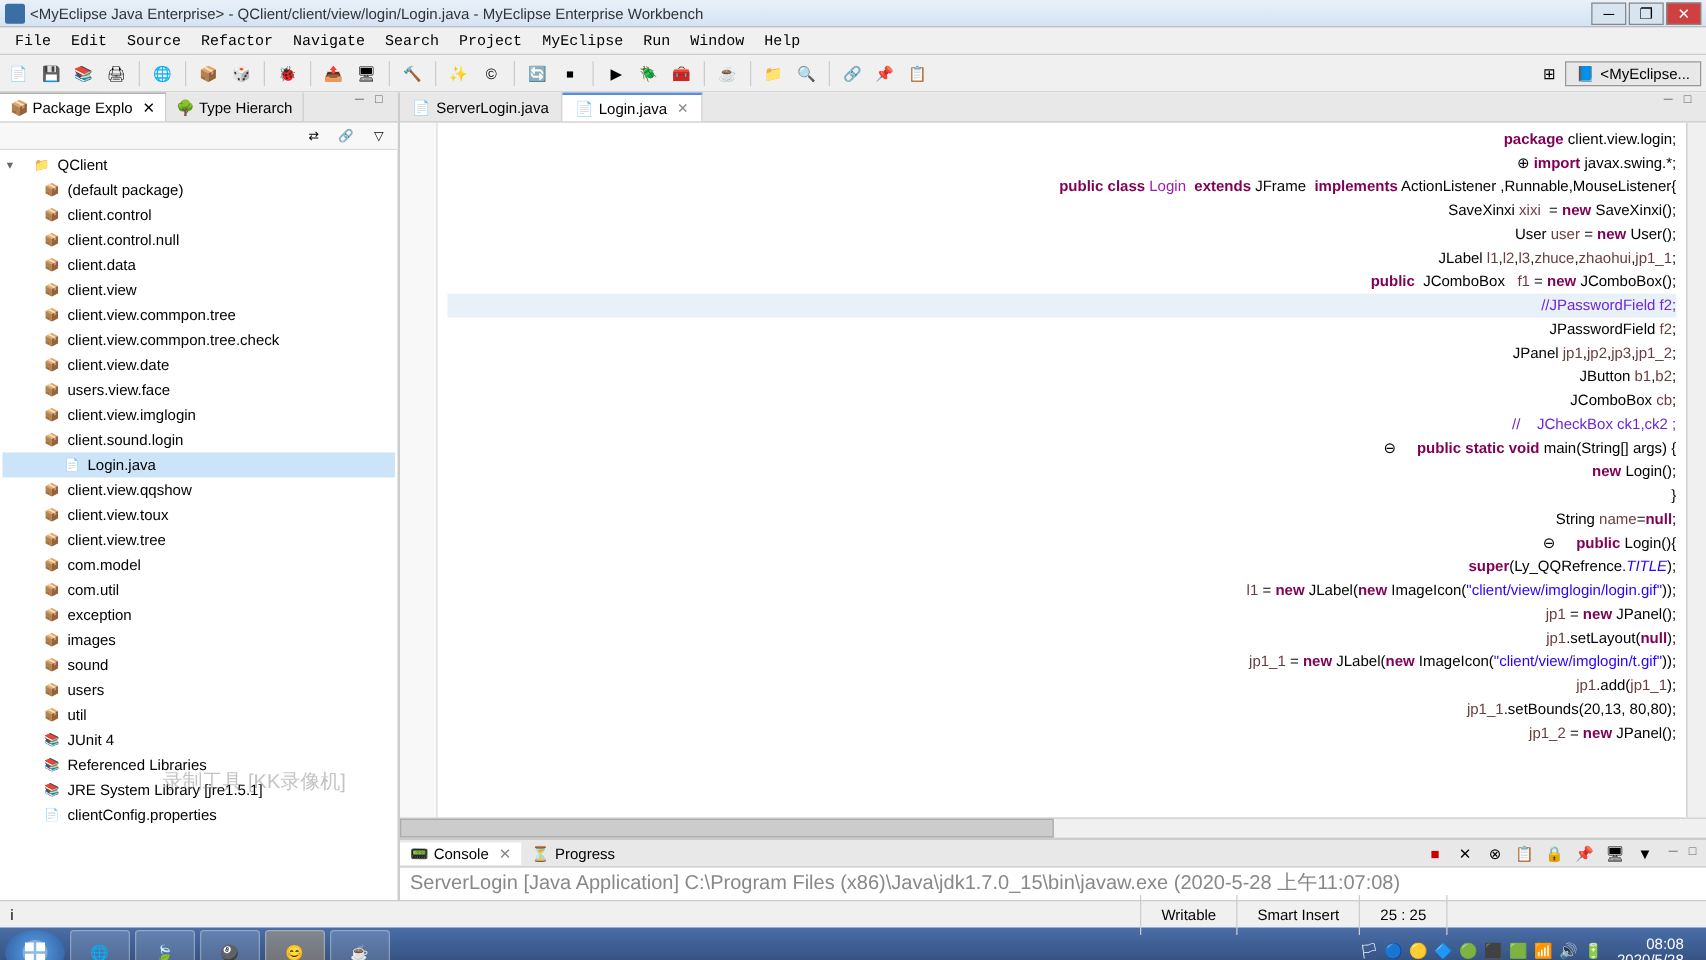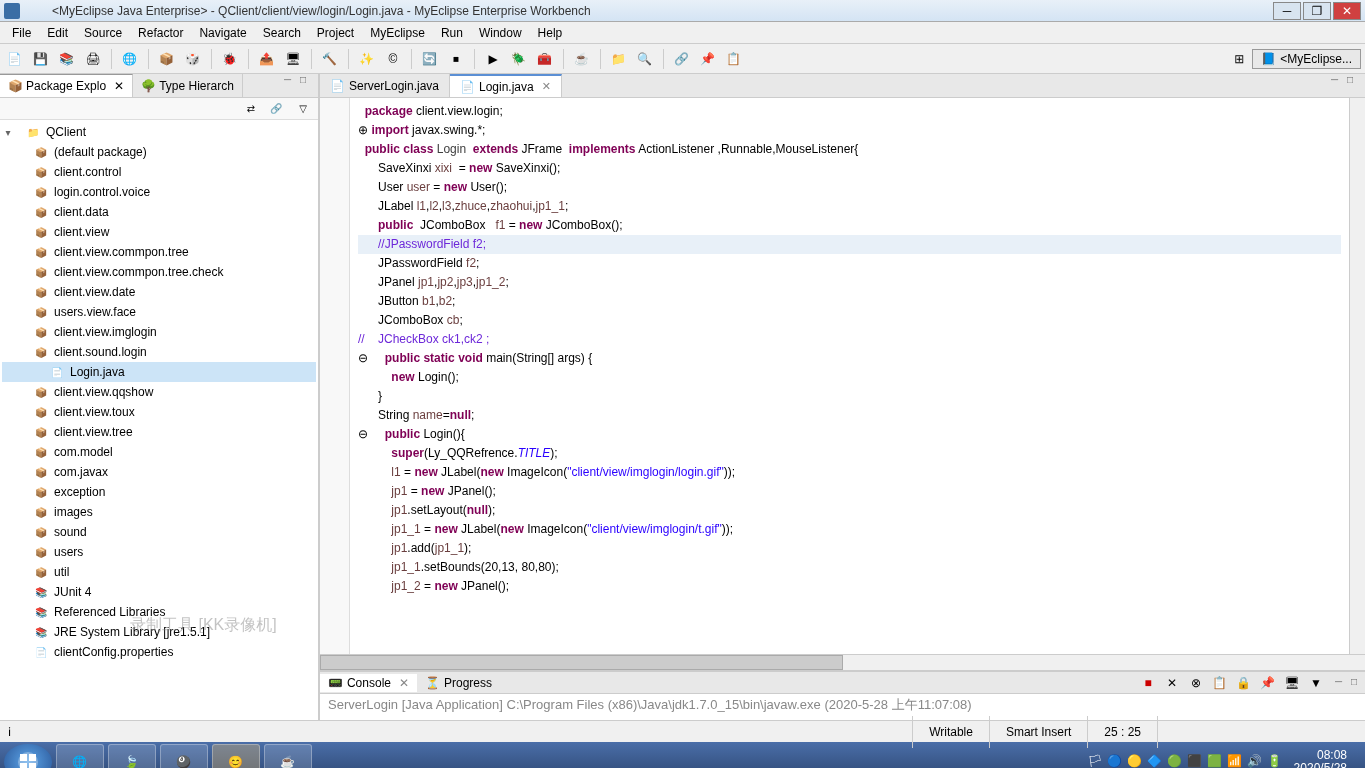--- a/index.html
+++ b/index.html
@@ -1,24 +1,24 @@
 <!DOCTYPE html>
 <html><head>
 <meta charset="utf-8">
 <style>
 * { margin: 0; padding: 0; box-sizing: border-box; font-family: Tahoma, Arial, sans-serif; font-size: 12px; }
 body { background: #f0f0f0; width: 1365px; height: 768px; overflow: hidden; }
 .titlebar { background: linear-gradient(to bottom, #e8f0f8, #d4e4f4); height: 22px; display: flex; align-items: center; padding: 0 4px; border-bottom: 1px solid #aaa; }
 .titlebar-icon { width: 16px; height: 16px; margin-right: 4px; background: #3a6ea5; border-radius: 2px; }
-.titlebar-text { flex: 1; color: #333; margin-left: 28px; }
+.titlebar-text { flex: 1; color: #333; }
 .titlebar-buttons { display: flex; gap: 2px; }
 .titlebar-btn { width: 28px; height: 18px; background: #d8e4f0; border: 1px solid #888; display: flex; align-items: center; justify-content: center; cursor: pointer; }
 .titlebar-btn.close { background: #d04040; color: white; }
 .menubar { background: #f0f0f0; height: 22px; display: flex; align-items: center; padding: 0 4px; border-bottom: 1px solid #ccc; }
-.menu-item { padding: 2px 8px; cursor: pointer; }
+.menu-item { padding: 2px 8px; cursor: pointer; font-family: Liberation Mono, monospace; }
 .toolbar { background: #f0f0f0; height: 30px; display: flex; align-items: center; padding: 2px 4px; border-bottom: 1px solid #ccc; gap: 4px; }
 .tool-btn { width: 22px; height: 22px; display: inline-flex; align-items: center; justify-content: center; cursor: pointer; border: 1px solid transparent; }
 .tool-sep { width: 1px; height: 20px; background: #ccc; margin: 0 3px; }
 .perspective-switcher { display: flex; align-items: center; gap: 2px; margin-left: auto; }
 .perspective-btn { padding: 2px 8px; border: 1px solid #999; background: #e8e8e8; cursor: pointer; display: flex; align-items: center; gap: 4px; }
 .main-area { display: flex; height: calc(100% - 122px); }
 .left-panel { width: 320px; background: #fff; border-right: 2px solid #ccc; display: flex; flex-direction: column; }
 .panel-tabs { display: flex; background: #e8e8e8; border-bottom: 1px solid #ccc; height: 24px; }
 .panel-tab { padding: 3px 8px; display: flex; align-items: center; gap: 4px; cursor: pointer; border-right: 1px solid #ccc; }
 .panel-tab.active { background: #fff; border-top: 1px solid #999; }
@@ -35,35 +35,35 @@
 .lib-icon { color: #7b5c3f; }
 .file-icon { color: #888; }
 .editor-area { flex: 1; display: flex; flex-direction: column; background: #fff; }
 .editor-tabs { display: flex; background: #e8e8e8; height: 24px; border-bottom: 1px solid #ccc; }
 .editor-tab { padding: 3px 10px; display: flex; align-items: center; gap: 4px; cursor: pointer; border-right: 1px solid #ccc; }
 .editor-tab.active { background: #fff; border-top: 2px solid #5b8fd4; }
 .editor-tab-close { margin-left: 4px; color: #888; font-size: 11px; cursor: pointer; }
 .editor-content { flex: 1; display: flex; overflow: hidden; }
 .ruler { width: 30px; background: #f8f8f8; border-right: 1px solid #ddd; }
 .code-area { flex: 1; padding: 4px 8px; font-family: "Consolas", "Courier New", monospace; font-size: 14px; line-height: 19px; overflow: auto; white-space: pre; position: relative; }
-.code-line { min-height: 19px; }
+.code-line { min-height: 19px; text-align: right; }
 .code-line.highlighted { background: #e8f0f8; }
 .kw { color: #7f0055; font-weight: bold; }
 .str { color: #2a00ff; }
 .com { color: #6d28d9; }
-.type { color: #404040; }
+.type { color: #a21caf; }
 .id { color: #6a3e3e; }
 .const { color: #2a00ff; font-style: italic; }
 .scroll-v { width: 16px; background: #f0f0f0; border-left: 1px solid #ccc; }
 .console-area { height: 50px; border-top: 2px solid #ccc; background: #fff; display: flex; flex-direction: column; }
 .console-tabs { display: flex; background: #e8e8e8; border-bottom: 1px solid #ccc; height: 22px; align-items: center; }
 .console-tab { padding: 2px 8px; display: flex; align-items: center; gap: 4px; cursor: pointer; }
 .console-tab.active { background: #fff; }
 .console-toolbar { margin-left: auto; display: flex; gap: 2px; padding: 0 4px; }
-.console-content { padding: 2px 8px; color: #888; font-size: 13px; }
+.console-content { padding: 2px 8px; color: #888; font-size: 16px; }
 .statusbar { height: 22px; background: #f0f0f0; border-top: 1px solid #ccc; display: flex; align-items: center; padding: 0 8px; }
 .status-cell { padding: 16px 16px; border-left: 1px solid #ccc; height: 100%; display: flex; align-items: center; }
 .status-spacer { flex: 1; }
 .taskbar { height: 40px; background: linear-gradient(to bottom, #4a6ea8, #2c4570); display: flex; align-items: center; padding: 0 4px; }
 .start-btn { width: 48px; height: 36px; background: radial-gradient(circle, #5da5e8, #2c5a9c); border-radius: 50%; display: flex; align-items: center; justify-content: center; cursor: pointer; }
 .task-item { width: 48px; height: 36px; margin-left: 4px; background: rgba(255,255,255,0.15); border: 1px solid rgba(255,255,255,0.3); display: flex; align-items: center; justify-content: center; cursor: pointer; border-radius: 3px; }
 .tray { margin-left: auto; display: flex; align-items: center; gap: 4px; color: #fff; padding: 0 8px; }
 .tray-icon { width: 16px; height: 16px; }
 .clock { text-align: right; font-size: 11px; line-height: 13px; color: #fff; padding: 0 6px; }
 .min-controls { position: absolute; right: 4px; display: flex; gap: 2px; }
@@ -177,21 +177,21 @@
     <div class="tree-item" style="padding-left: 32px;">
           <span class="tree-icon pkg-icon">📦</span>
           <span>(default package)</span>
         </div>
         <div class="tree-item" style="padding-left: 32px;">
           <span class="tree-icon pkg-icon">📦</span>
           <span>client.control</span>
         </div>
         <div class="tree-item" style="padding-left: 32px;">
           <span class="tree-icon pkg-icon">📦</span>
-          <span>login.control.voice</span>
+          <span>client.control.null</span>
         </div>
         <div class="tree-item" style="padding-left: 32px;">
           <span class="tree-icon pkg-icon">📦</span>
           <span>client.data</span>
         </div>
         <div class="tree-item" style="padding-left: 32px;">
           <span class="tree-icon pkg-icon">📦</span>
           <span>client.view</span>
         </div>
         <div class="tree-item" style="padding-left: 32px;">
@@ -233,21 +233,21 @@
         <div class="tree-item" style="padding-left: 32px;">
           <span class="tree-icon pkg-icon">📦</span>
           <span>client.view.tree</span>
         </div>
         <div class="tree-item" style="padding-left: 32px;">
           <span class="tree-icon pkg-icon">📦</span>
           <span>com.model</span>
         </div>
         <div class="tree-item" style="padding-left: 32px;">
           <span class="tree-icon pkg-icon">📦</span>
-          <span>com.javax</span>
+          <span>com.util</span>
         </div>
         <div class="tree-item" style="padding-left: 32px;">
           <span class="tree-icon pkg-icon">📦</span>
           <span>exception</span>
         </div>
         <div class="tree-item" style="padding-left: 32px;">
           <span class="tree-icon pkg-icon">📦</span>
           <span>images</span>
         </div>
         <div class="tree-item" style="padding-left: 32px;">

